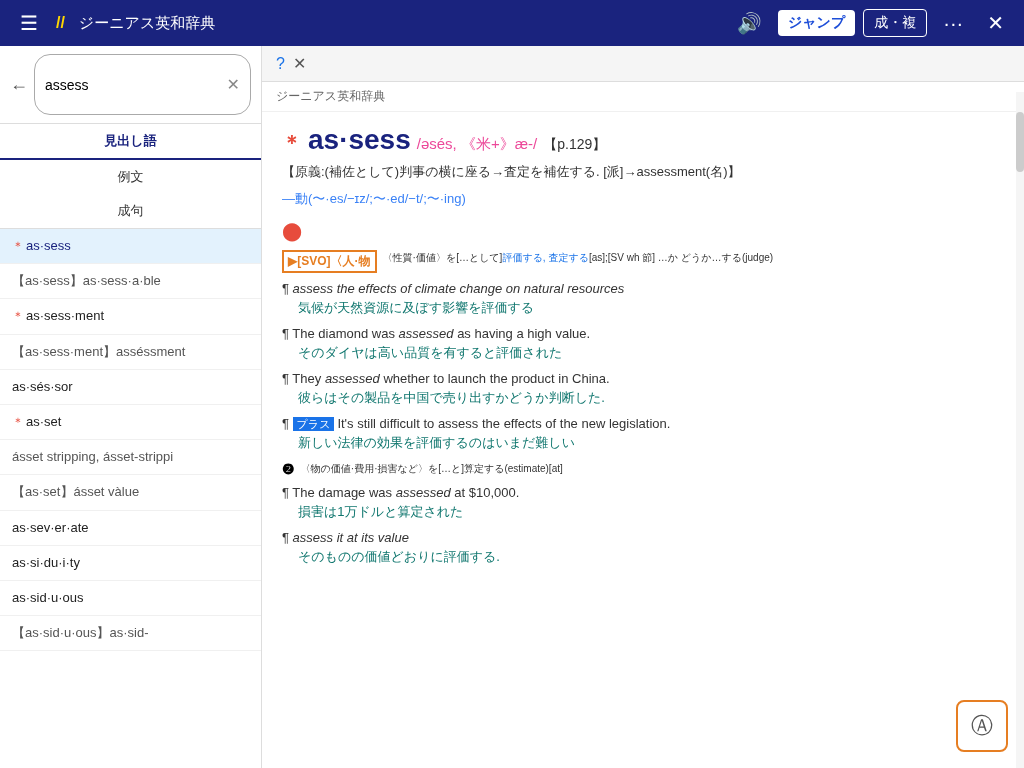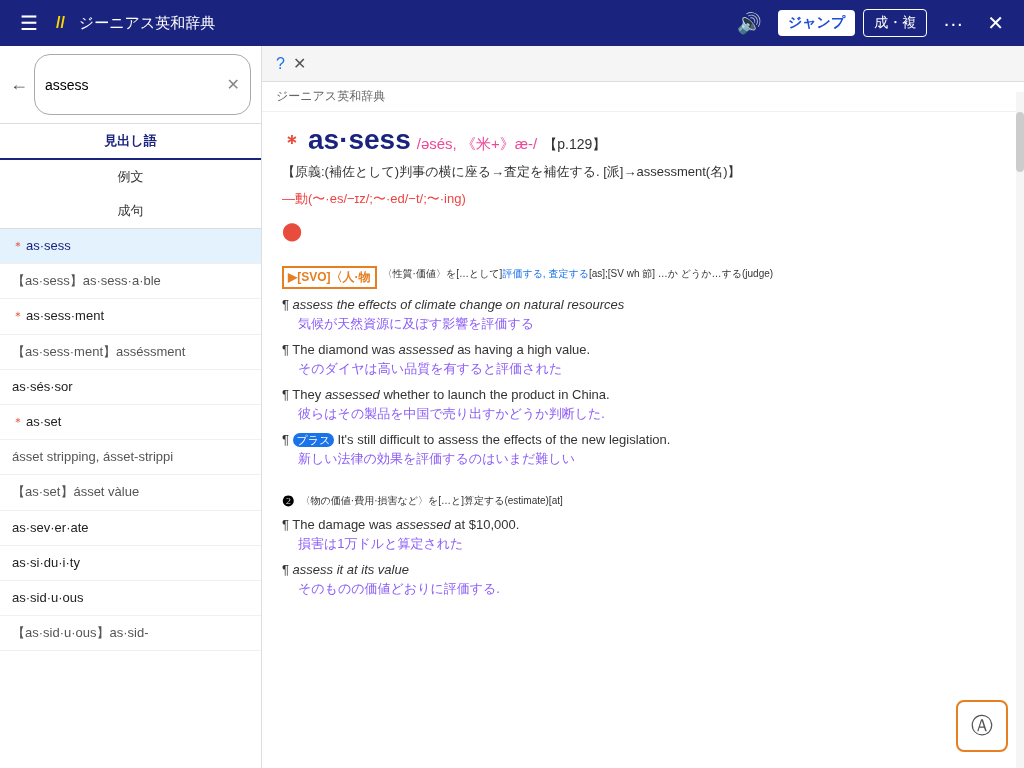--- a/index.html
+++ b/index.html
@@ -171,27 +171,27 @@
 
     .entry-etymology {
       font-size: 13px;
       color: #333;
       margin: 6px 0;
       line-height: 1.6;
     }
 
     .entry-inflection {
       font-size: 13px;
-      color: #ef4444;
+      color: #3b82f6;
       margin: 4px 0 10px 0;
       line-height: 1.6;
     }
 
     .sense-block {
-      margin: 24px 0;
+      margin: 8px 0;
     }
 
     .sense-header {
       display: flex;
       align-items: flex-start;
       gap: 6px;
       margin-bottom: 4px;
     }
 
     .svo-box {
@@ -211,28 +211,28 @@
       line-height: 1.6;
     }
     .sense-def a, .sense-def .link { color: #1a73e8; text-decoration: none; }
 
     .example {
       margin: 6px 0 2px 0;
       font-size: 13px;
       color: #333;
       line-height: 1.5;
     }
-    .example .jp { color: #8b5cf6; font-style: normal; margin-left: 16px; display: block; }
+    .example .jp { color: #0f766e; font-style: normal; margin-left: 16px; display: block; }
 
     .plus-badge {
       background: #1a73e8;
       color: #fff;
       font-size: 11px;
       padding: 1px 4px;
-      border-radius: 7px;
+      border-radius: 0;
       margin-right: 3px;
     }
 
     
     #entry-content::-webkit-scrollbar { width: 8px; }
     #entry-content::-webkit-scrollbar-track { background: #f5f5f5; }
     #entry-content::-webkit-scrollbar-thumb { background: #ccc; border-radius: 4px; }
 
     
     #float-btn {

